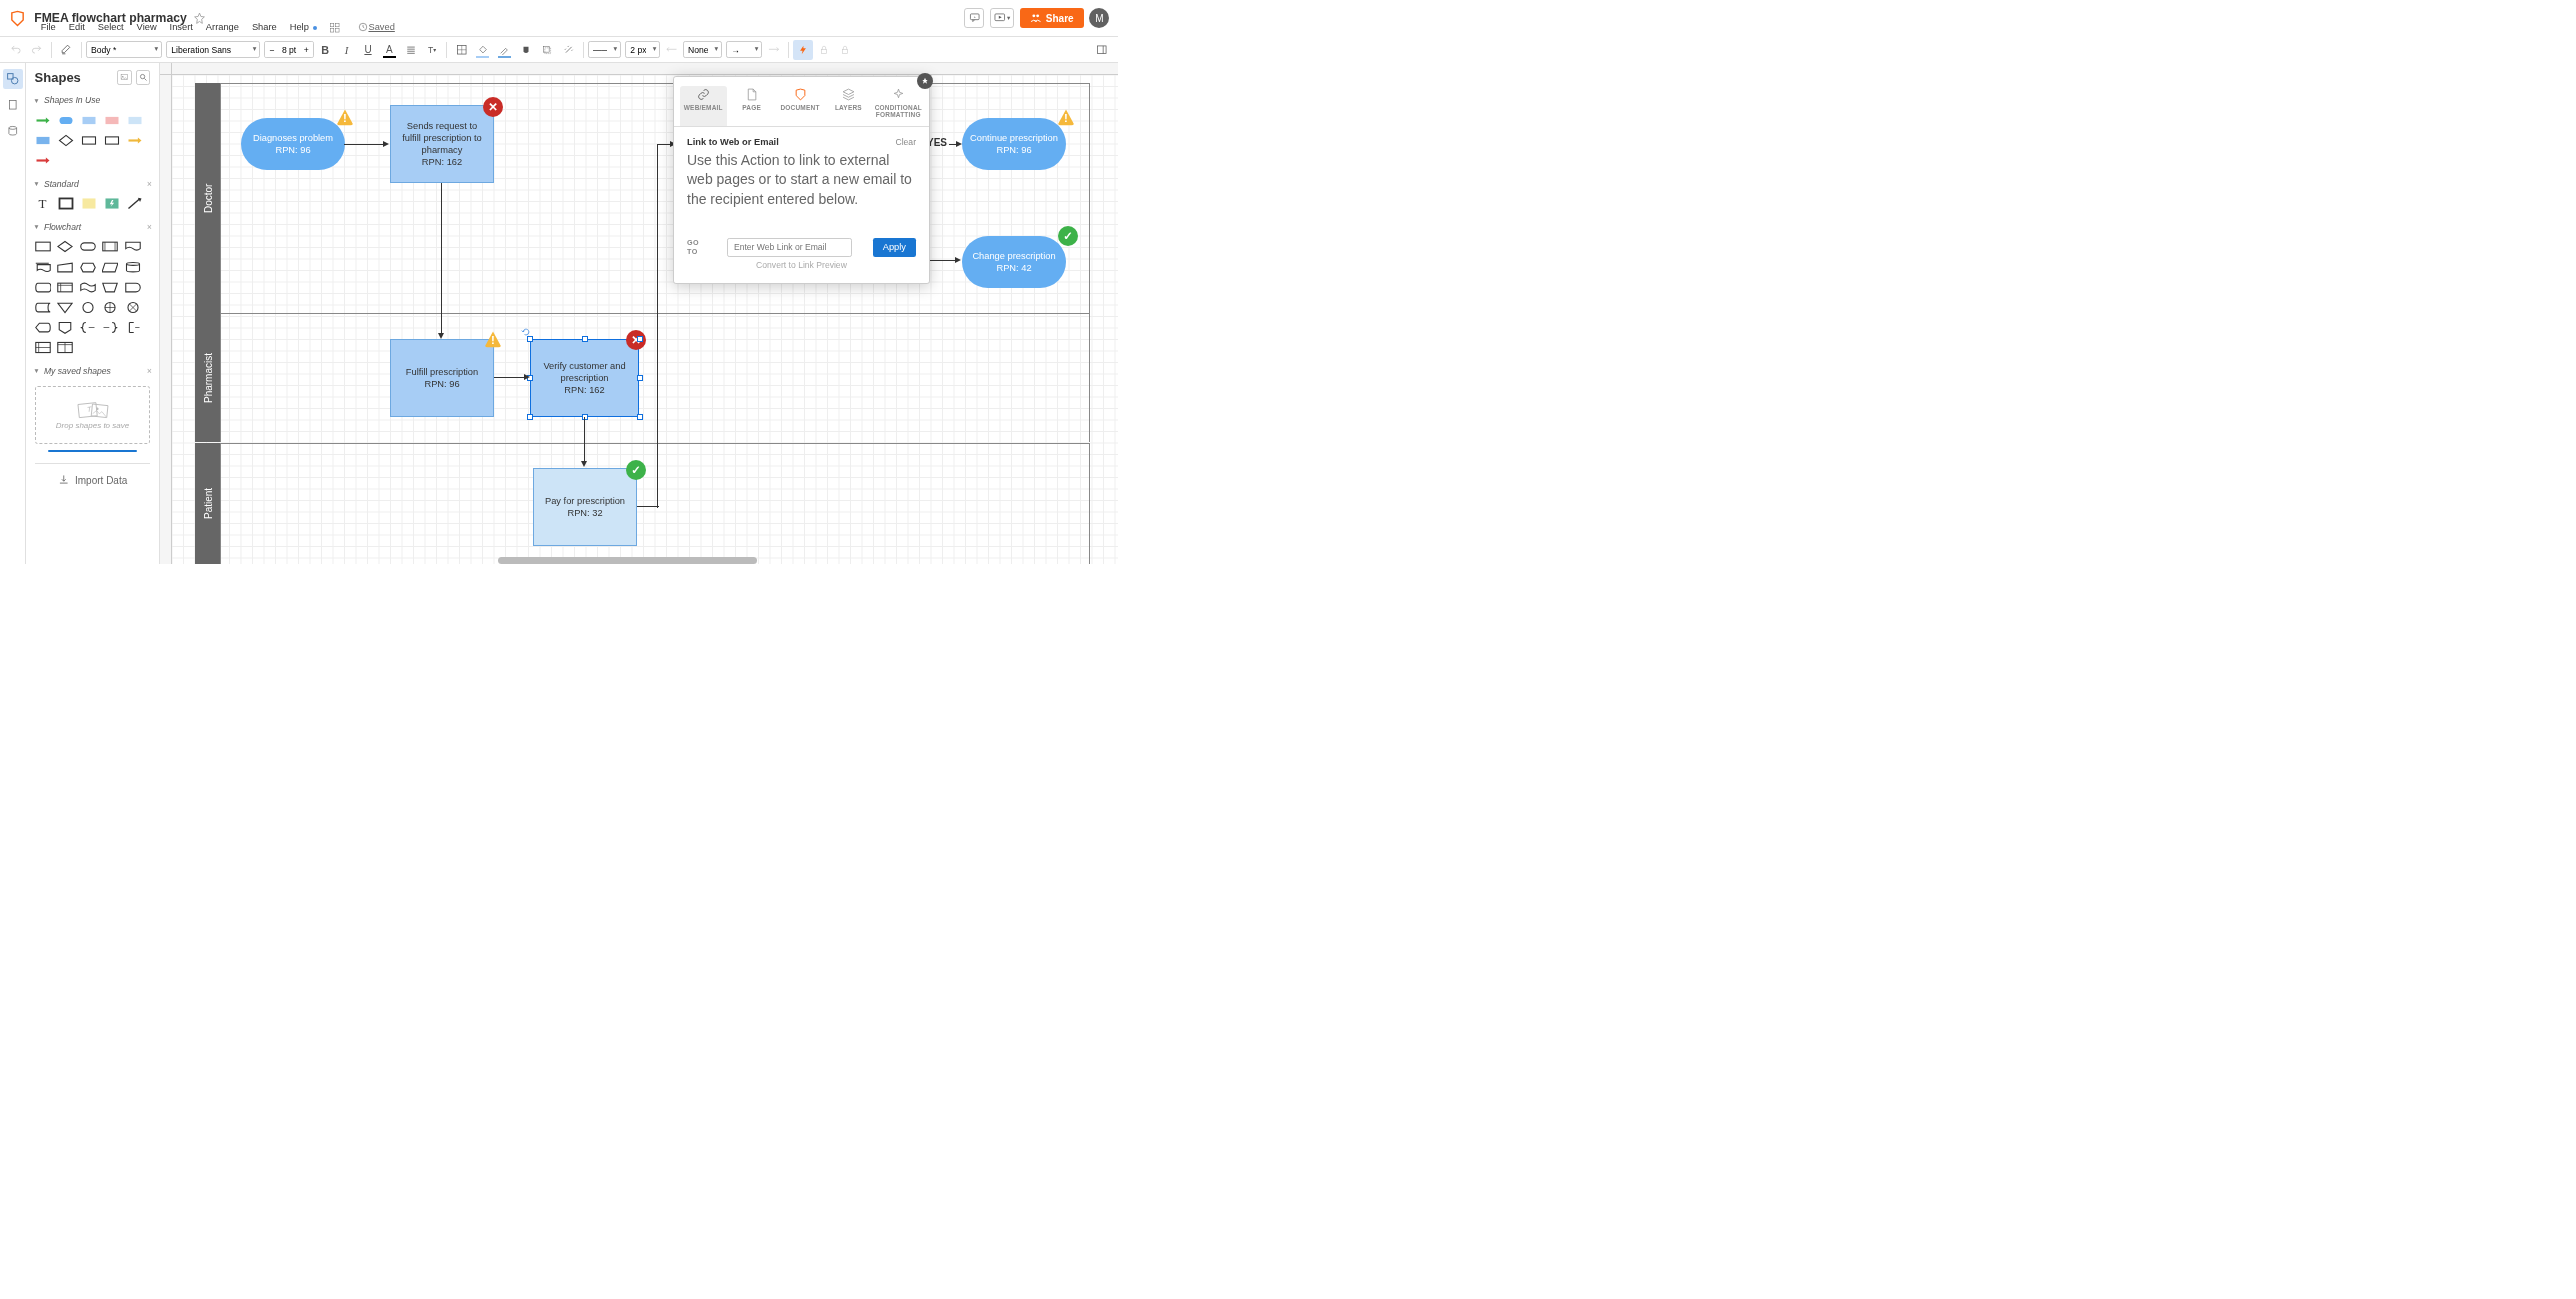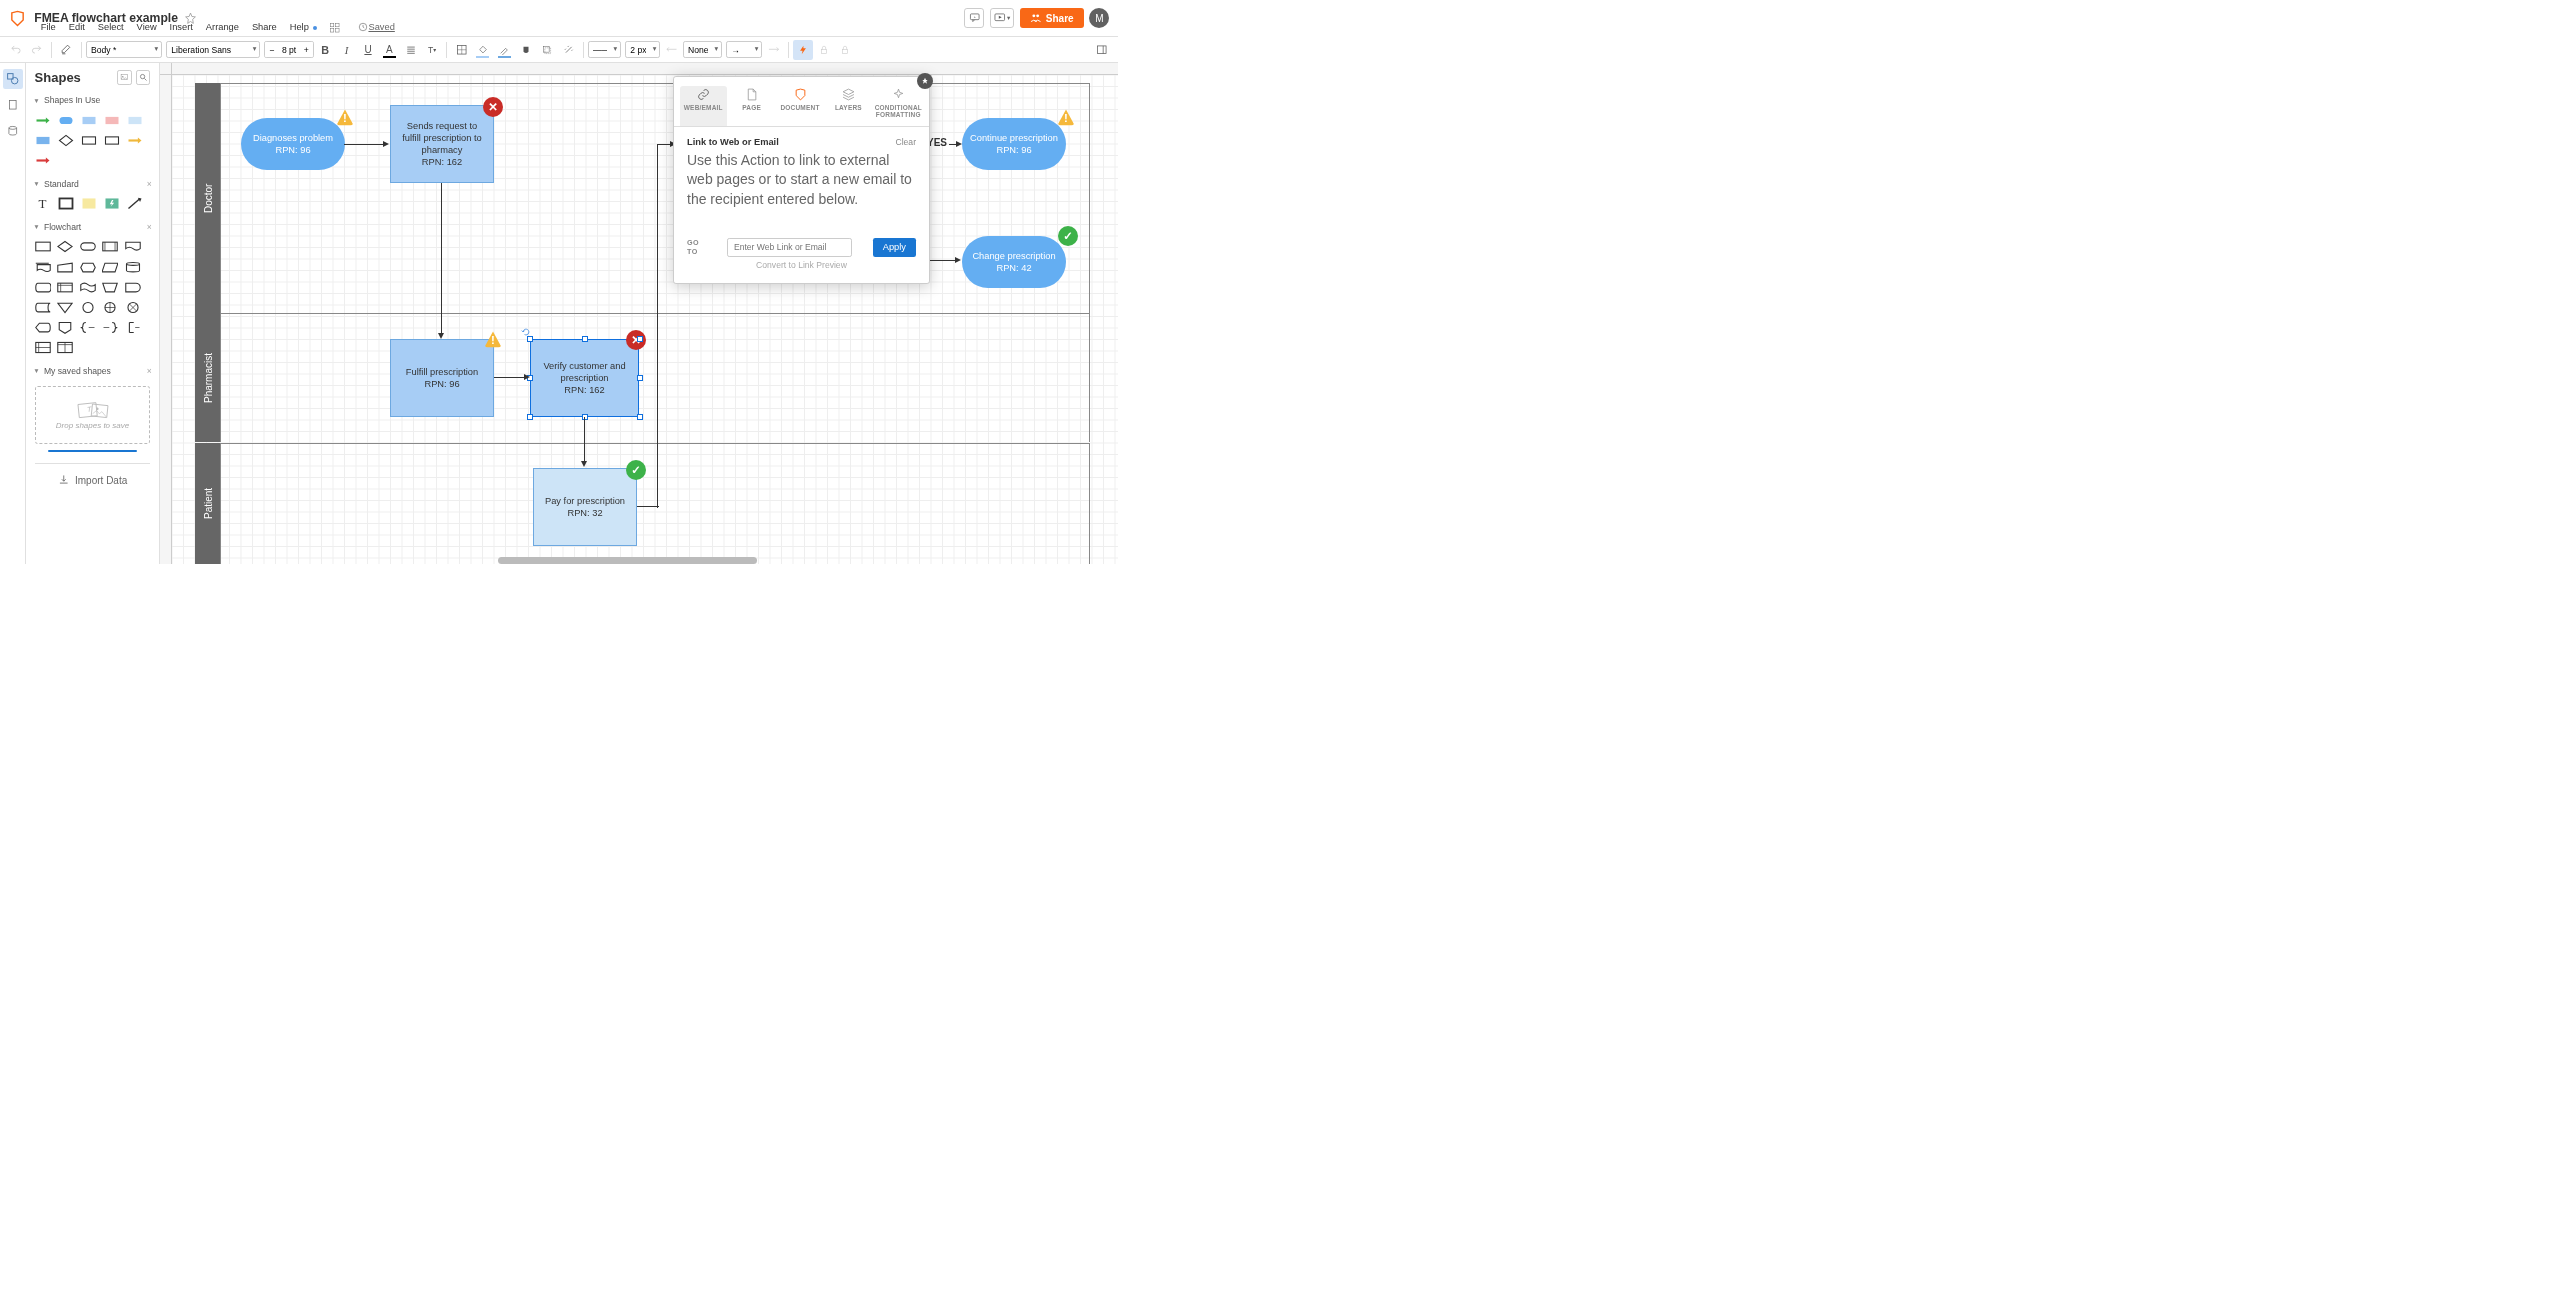--- a/index.html
+++ b/index.html
@@ -44,21 +44,21 @@
 .left-rail { width: 26px; border-right: 0.7px solid #e0e0e0; display: flex; flex-direction: column; align-items: center; padding-top: 5.8px; gap: 5.8px; }
 .rail-btn { width: 20px; height: 20px; display: flex; align-items: center; justify-content: center; cursor: pointer; border-radius: 2.2px; color: #4a7bb0; }
 .rail-btn.active { background: #d4e4f7; }
 
 
 .shapes-panel { width: 134px; border-right: 0.7px solid #e0e0e0; overflow-y: auto; }
 .shapes-header { display: flex; align-items: center; padding: 7.2px 8.6px 5.8px; }
 .shapes-title { font-size: 13px; font-weight: 600; color: #333; flex: 1; }
 .shapes-header-icons { display: flex; gap: 4.3px; }
 .shapes-header-icons > div { width: 14.4px; height: 14.4px; border: 0.7px solid #ccc; border-radius: 2.2px; display: flex; align-items: center; justify-content: center; cursor: pointer; }
-.section-header { display: flex; align-items: center; padding: 4.3px 7.2px; font-size: 8.6px; color: #555; cursor: pointer; }
+.section-header { display: flex; align-items: center; padding: 4.3px 7.2px; font-size: 8.6px; color: #555; cursor: pointer; font-style: italic; }
 .section-header .chev { font-size: 6.5px; margin-right: 4.3px; color: #888; }
 .section-header .close { margin-left: auto; color: #aaa; cursor: pointer; font-size: 8.6px; }
 .shape-grid { display: flex; flex-wrap: wrap; gap: 7.2px; padding: 4.3px 8.6px 7.2px; }
 .shape-cell { width: 16px; height: 13px; display: flex; align-items: center; justify-content: center; cursor: pointer; }
 .shape-cell svg { width: 16px; height: 13px; }
 .saved-drop { margin: 5.8px 8.6px; border: 0.7px dashed #bbb; border-radius: 2.9px; height: 58px; display: flex; flex-direction: column; align-items: center; justify-content: center; color: #aaa; font-size: 8px; font-style: italic; }
 .import-data { margin: 11.5px 8.6px 0; border-top: 0.7px solid #e0e0e0; padding-top: 10px; display: flex; align-items: center; justify-content: center; gap: 5.8px; color: #666; font-size: 10px; cursor: pointer; }
 .blue-bar { margin: 4.3px 21.6px 0; height: 2.2px; background: #1976d2; border-radius: 1.4px; }
 
 
@@ -117,21 +117,21 @@
 <body>
 
 <div class="header-bar">
   <div class="logo">
     <svg viewBox="0 0 24 24">
         <path d="M4 4 L12 2 L20 4 L20 14 L12 22 L4 14 Z" fill="none" stroke="#f96816" stroke-width="2"></path>
       </svg>
   </div>
   <div style="display:flex;flex-direction:column;">
     <div style="display:flex;align-items:center;">
-      <span class="doc-title">FMEA flowchart example</span>
+      <span class="doc-title">FMEA flowchart pharmacy</span>
       <svg class="star-icon" viewBox="0 0 24 24">
           <path d="M12 2l2.6 6.3L21 9l-5 4.5L17.2 21 12 17.5 6.8 21 8 13.5 3 9l6.4-.7z" fill="none" stroke="#999" stroke-width="1.5"></path>
         </svg>
     </div>
   </div>
   <div class="header-right">
     <div class="header-icon-btn">
       <svg width="11.5" height="11.5" viewBox="0 0 24 24" style="font-size:13px">
           <rect x="3" y="4" width="18" height="12" rx="2" fill="none" stroke="#555" stroke-width="1.5"></rect>
           <path d="M8 16 L8 20 L12 16" fill="none" stroke="#555" stroke-width="1.5"></path>

